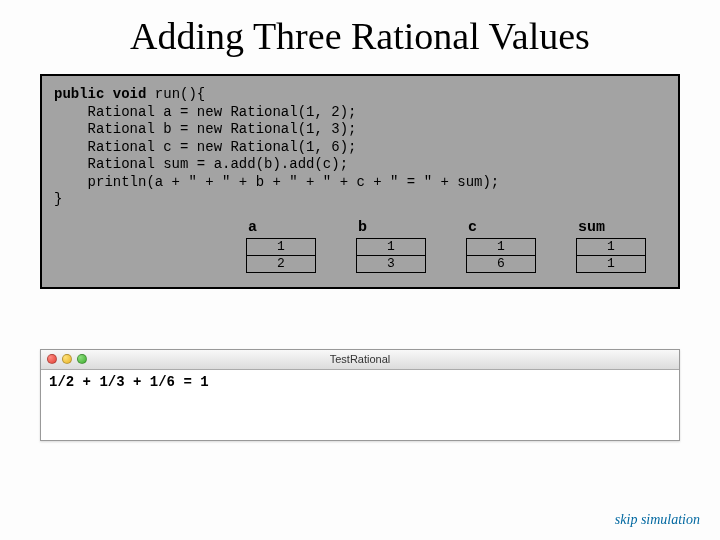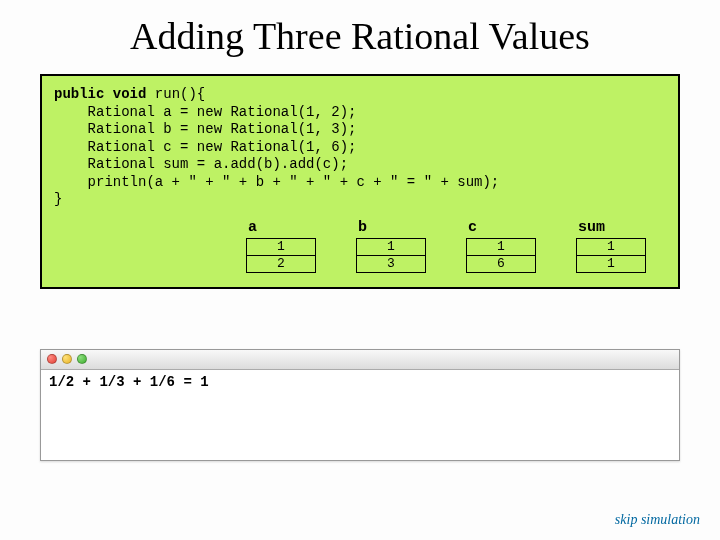--- a/index.html
+++ b/index.html
@@ -13,21 +13,21 @@
   }
   .title {
     text-align: center;
     font-size: 38px;
     margin: 14px 0 16px 0;
     font-weight: normal;
   }
   .code-box {
     margin: 0 40px;
     border: 2px solid #000;
-    background: #bef264;
+    background: #a3a3a3;
     padding: 10px 12px 14px 12px;
   }
   pre.code {
     margin: 0;
     font-family: "Courier New", monospace;
     font-size: 14px;
     line-height: 1.25;
     white-space: pre;
   }
   .kw { font-weight: bold; }
@@ -97,21 +97,21 @@
   .win-title {
     position: absolute;
     left: 0; right: 0;
     text-align: center;
     font-family: Helvetica, Arial, sans-serif;
     font-size: 11px;
     color: #333;
     pointer-events: none;
   }
   .console-body {
-    height: 90px;
+    height: 70px;
     padding: 4px 8px;
     font-family: "Courier New", monospace;
     font-size: 14px;
     font-weight: bold;
   }
   .skip {
     position: absolute;
     right: 20px;
     bottom: 12px;
     font-style: italic;
@@ -166,17 +166,18 @@
   </div>
 </div>
 
 <div class="console-window">
   <div class="titlebar">
     <div class="window-buttons">
       <div class="wbtn red"></div>
       <div class="wbtn yellow"></div>
       <div class="wbtn green"></div>
     </div>
+    <div class="win-title">TestRational</div>
   </div>
   <div class="console-body">1/2 + 1/3 + 1/6 = 1</div>
 </div>
 
 <div class="skip">skip simulation</div>
 
 </body></html>

